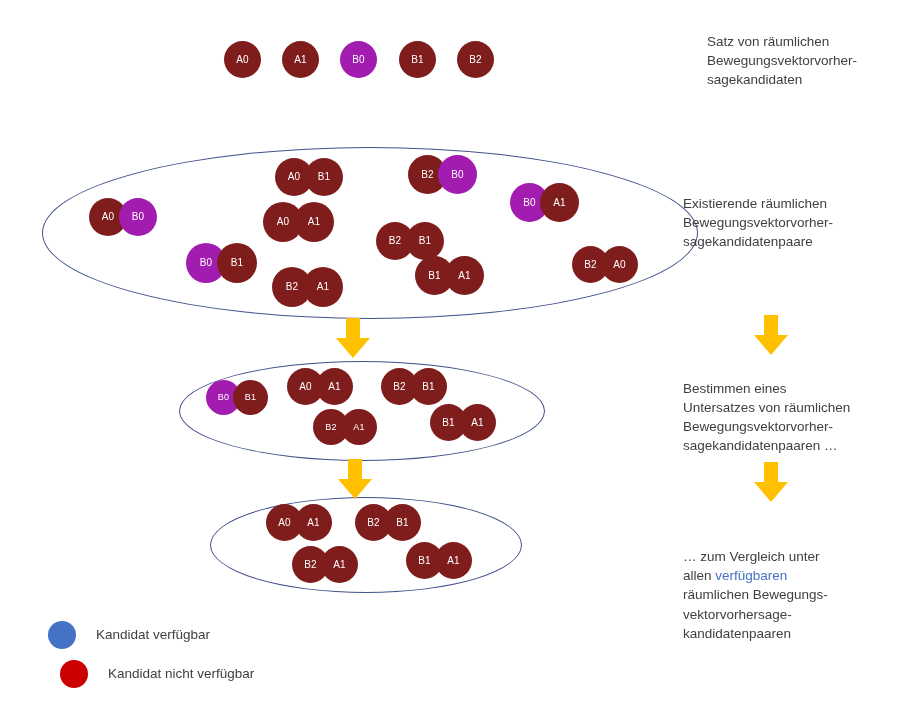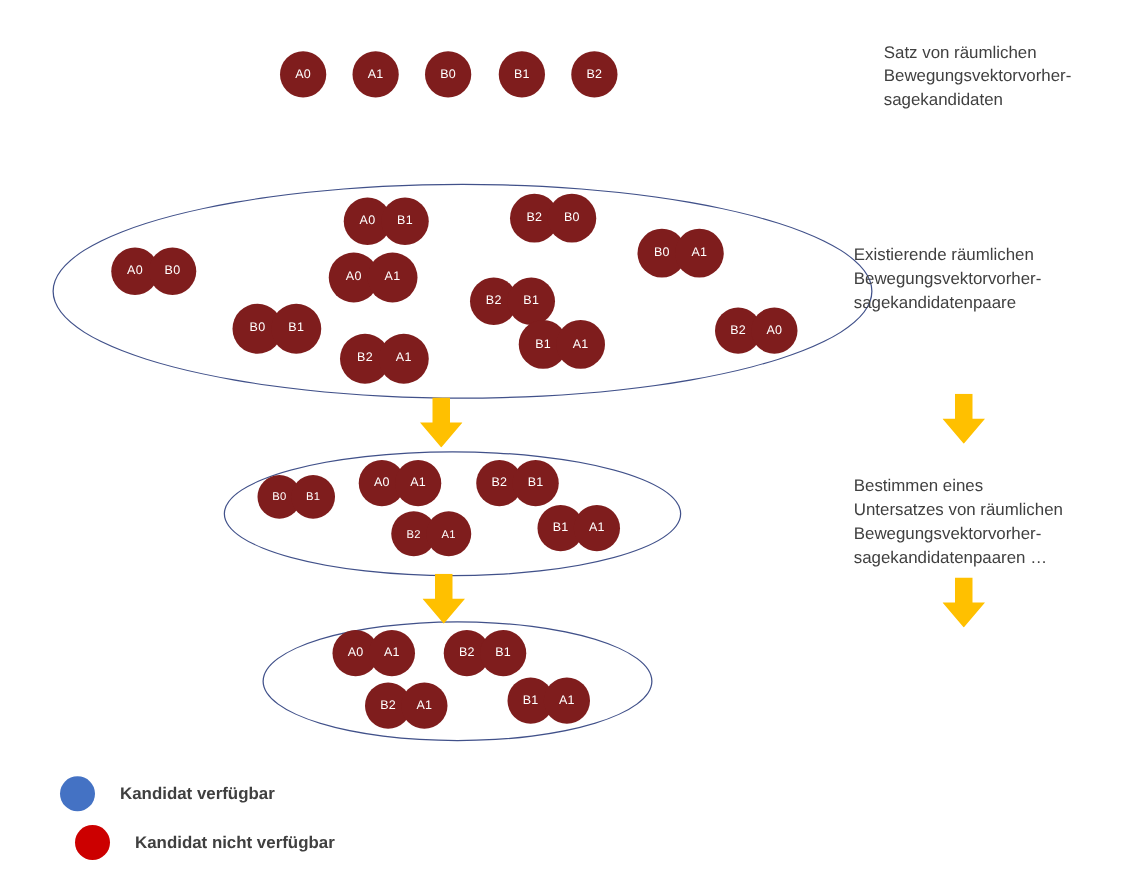--- a/index.html
+++ b/index.html
@@ -27,21 +27,21 @@
     align-items: center;
     justify-content: center;
     color: #ffffff;
     font-size: 9.5px;
     letter-spacing: .2px;
     line-height: 1;
     box-sizing: border-box;
     user-select: none;
   }
   .node.avail   { background: #7f1d1d; }
-  .node.unavail { background: #7f1d1d; }
+  .node.unavail { background: #a21caf; }
 
   
   .ellipse {
     position: absolute;
     border: 1.2px solid #41518a;
     border-radius: 50%;
     box-sizing: border-box;
     background: transparent;
   }
 
@@ -62,21 +62,20 @@
     width: 230px;
     white-space: pre-line;
   }
   .side-text .hl { color: #4472C4; }
 
   
   .legend-row {
     position: absolute;
     display: flex;
     align-items: center;
-    font-weight: bold;
   }
   .legend-swatch {
     width: 28px;
     height: 28px;
     border-radius: 50%;
     flex: 0 0 auto;
   }
   .legend-label {
     margin-left: 20px;
     font-size: 13.5px;
@@ -215,20 +214,27 @@
 
   <div class="side-text" style="left:683px; top:194px;">Existierende räumlichen
 Bewegungsvektorvorher-
 sagekandidatenpaare</div>
 
   <div class="side-text" style="left:683px; top:379px;">Bestimmen eines
 Untersatzes von räumlichen
 Bewegungsvektorvorher-
 sagekandidatenpaaren …</div>
 
+  <div class="side-text" style="left:683px; top:528px;">
+    <span>… zum Vergleich unter
+allen </span><span class="hl">verfügbaren</span><span>
+räumlichen Bewegungs-
+vektorvorhersage-
+kandidatenpaaren</span>
+  </div>
 
   <div id="legend-layer">
       <div class="legend-row" style="left: 48px; top: 621px;">
         <div class="legend-swatch" style="background: rgb(68, 114, 196);"></div>
         <div class="legend-label">Kandidat verfügbar</div>
       </div>
       <div class="legend-row" style="left: 60px; top: 660px;">
         <div class="legend-swatch" style="background: rgb(204, 0, 0);"></div>
         <div class="legend-label">Kandidat nicht verfügbar</div>
       </div>

